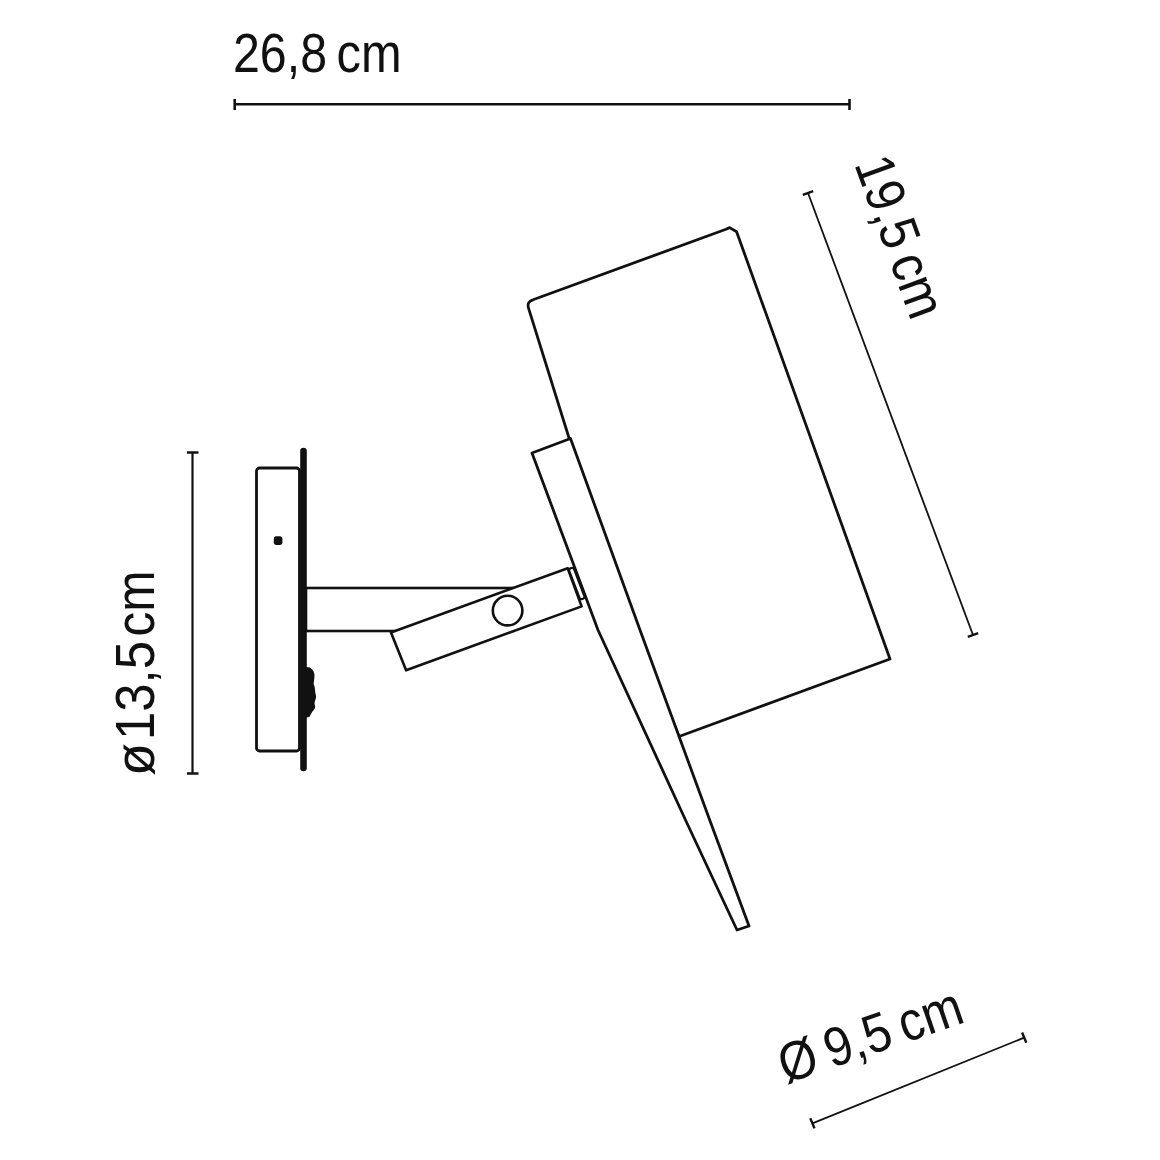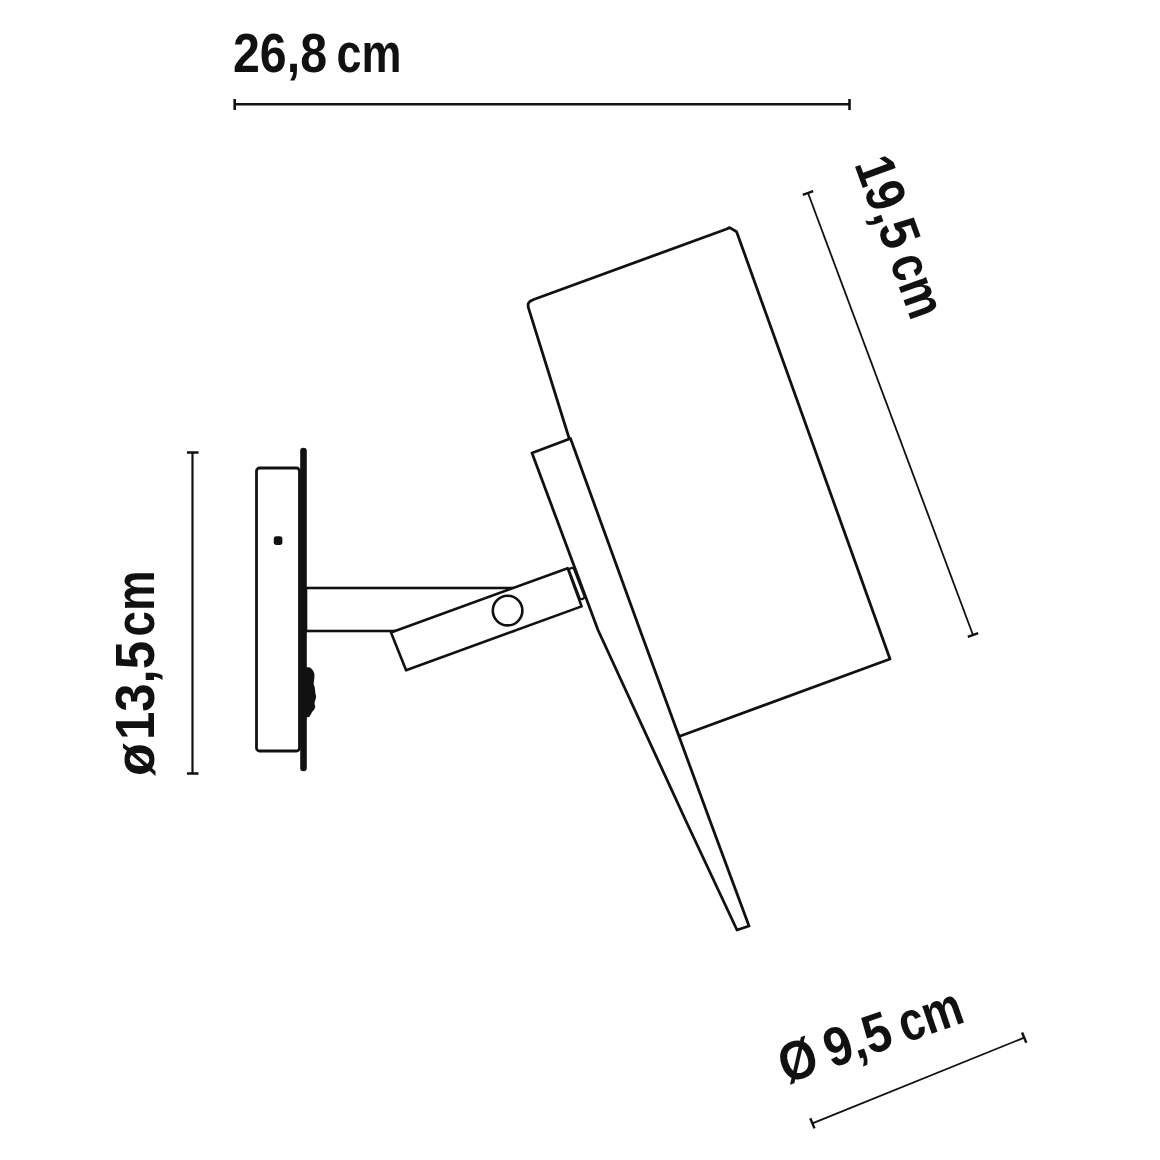--- a/index.html
+++ b/index.html
@@ -1,16 +1,16 @@
 <!DOCTYPE html>
 <html><head>
 <meta charset="utf-8">
 <style>
   html,body{margin:0;padding:0;background:#fff;}
-  .wrap{width:1160px;height:1160px;position:relative;background:#b91c1c;overflow:hidden;font-weight:bold;}
+  .wrap{width:1160px;height:1160px;position:relative;background:#b91c1c;overflow:hidden;}
   svg{display:block;}
   text{font-family:"Liberation Sans", sans-serif; fill:#111;}
 </style>
 </head>
 <body>
 <div class="wrap">
 <svg width="1160" height="1160" viewBox="0 0 1160 1160">
 
   <rect x="0" y="0" width="1160" height="1160" fill="#ffffff"></rect>
 

